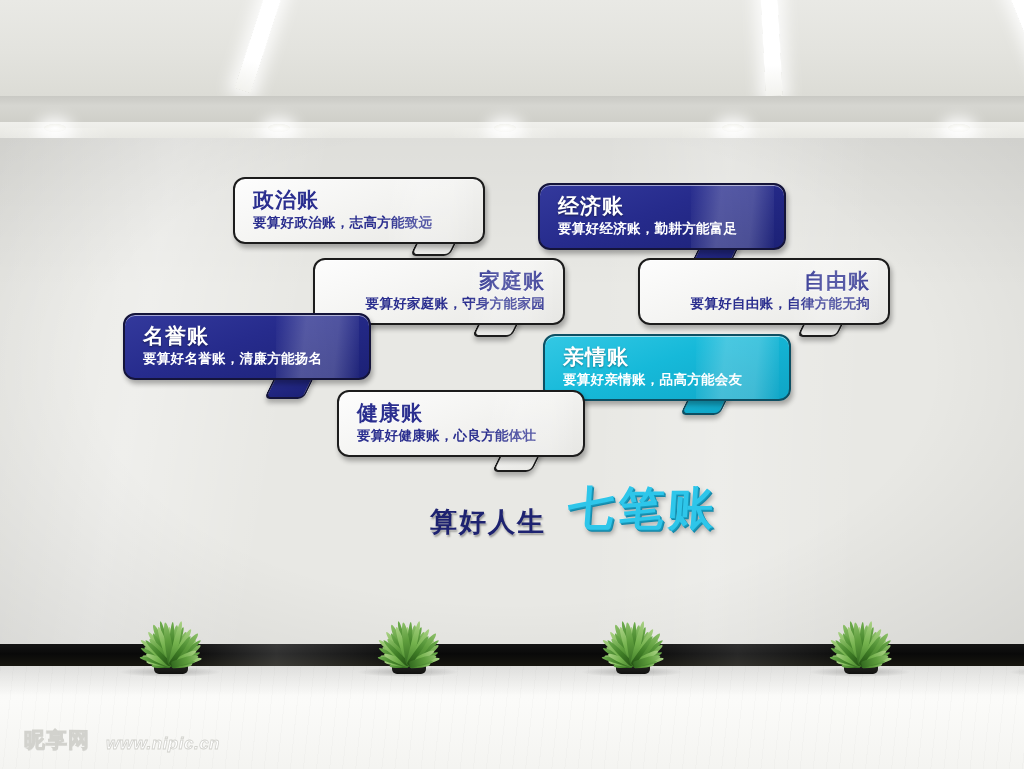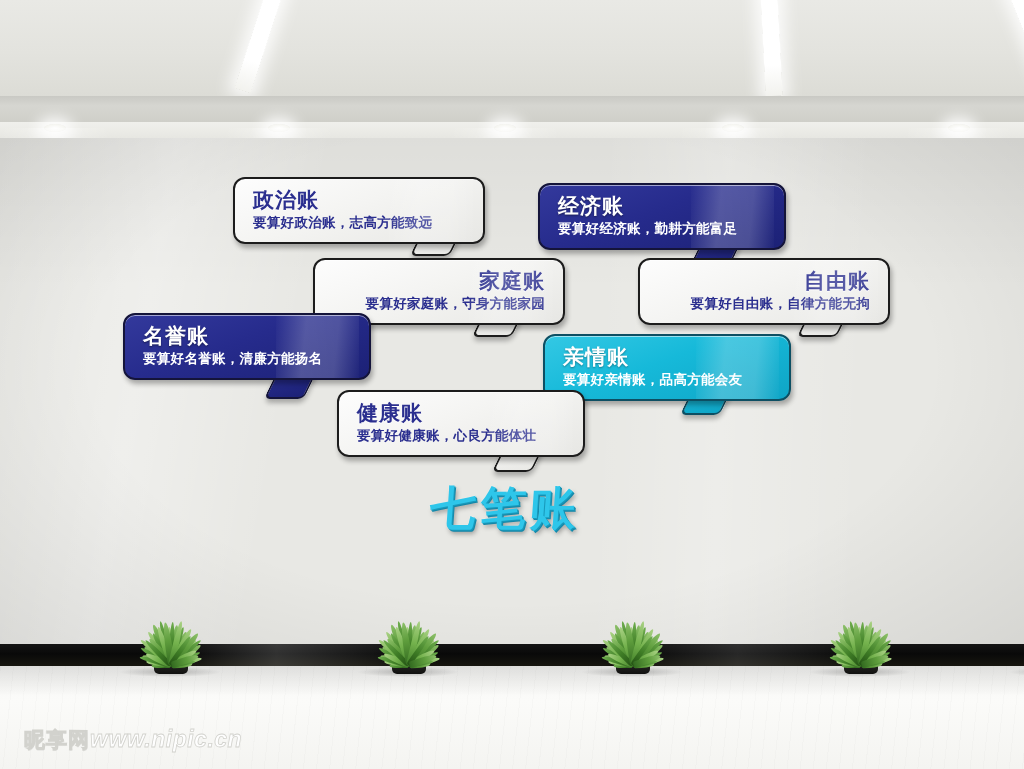--- a/index.html
+++ b/index.html
@@ -214,31 +214,31 @@
     text-shadow:
       1px 1px 0 #1899bb, 2px 2px 0 #1487a8,
       3px 4px 5px rgba(0,0,0,0.35),
       0 0 2px rgba(255,255,255,0.5);
     transform: skewX(-4deg);
   }
 
   
   .wm-logo {
     position: absolute; left: 24px; top: 726px; z-index: 20;
-    display: flex; align-items: flex-start; gap: 0;
+    display: flex; align-items: flex-end; gap: 16px;
     opacity: 0.92;
   }
   .wm-mark {
     font-size: 21px; font-weight: bold; letter-spacing: 1px;
     color: #ffffff;
     -webkit-text-stroke: 1px #cfcfca;
     text-shadow: 0 1px 1px rgba(0,0,0,0.10);
   }
   .wm-url {
-    font-size: 23px; font-style: italic; font-weight: bold;
+    font-size: 17px; font-style: italic; font-weight: bold;
     color: #ffffff;
     -webkit-text-stroke: 0.8px #cfcfca;
     letter-spacing: 0.5px;
   }
   .wm-id {
     position: absolute; right: 6px; top: 729px; z-index: 20;
     background: rgba(160,160,155,0.72);
     color: #ffffff;
     font-size: 12.5px; letter-spacing: 0.2px;
     padding: 3px 8px 4px 8px;
@@ -333,20 +333,21 @@
     <div class="b-sub">要算好亲情账，品高方能会友</div>
   </div>
 
   <div class="bubble light" style="left:337px; top:390px; width:248px;">
     <div class="sweep"></div>
     <div class="b-title">健康账</div>
     <div class="b-sub">要算好健康账，心良方能体壮</div>
   </div>
 
   <div class="headline" style="left:430px; top:478px;">
+    <span class="hl-a">算好人生</span>
     <span class="hl-b">七笔账</span>
   </div>
 
   <div class="baseboard">
     <div class="baseboard-hi"></div>
   </div>
   <div class="floor">
     <div class="floor-refl"></div>
     <div class="floor-grain"></div>
   </div>

